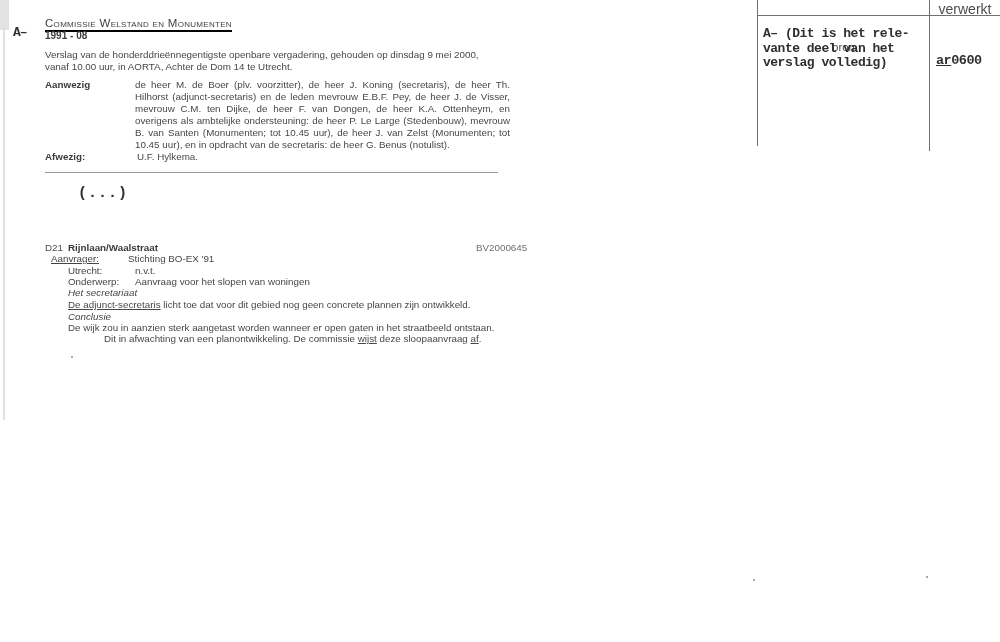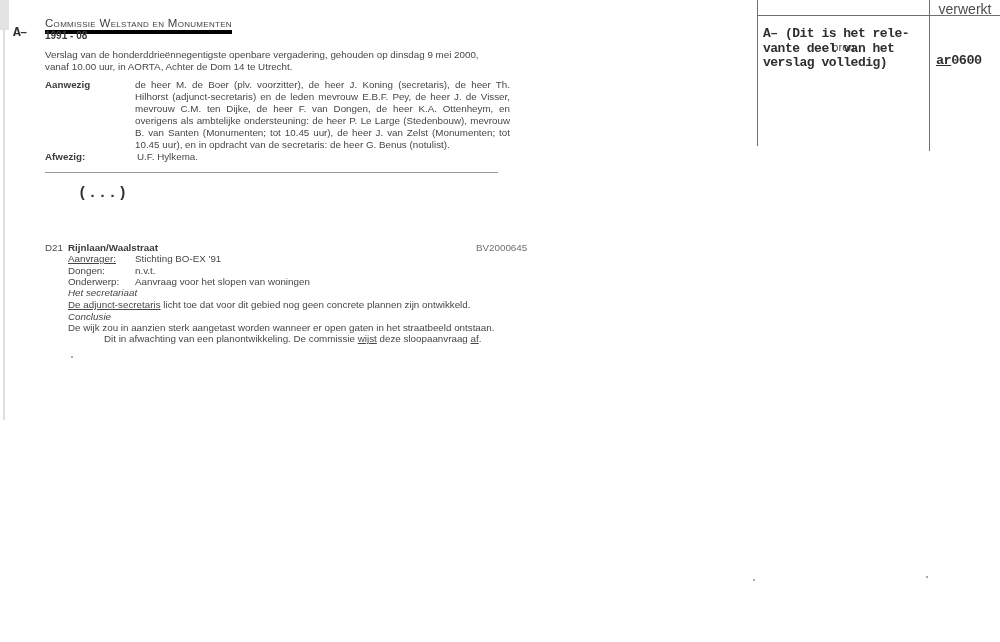--- a/index.html
+++ b/index.html
@@ -13,21 +13,21 @@
   .scan-edge-line { left: 3px; top: 28px; width: 2px; height: 392px; background: #e0e0e0; }
   .stray-dot { width: 2px; height: 2px; background: #8f8f8f; border-radius: 1px; }
 
   
   .tw { font-family: "Liberation Mono", monospace; font-weight: bold; color: #2f2f2f; }
   .margin-mark { left: 13px; top: 25px; font-size: 13px; letter-spacing: -1px; }
   .ellipsis-mark { left: 78px; top: 185px; font-size: 15px; letter-spacing: 1px; }
 
   
   .doc-title { left: 45px; top: 17px; font-variant: small-caps; font-size: 11.5px;
-               letter-spacing: 0.3px; color: #3e3e3e; border-bottom: 4px solid #000000;
+               letter-spacing: 0.3px; color: #3e3e3e; border-bottom: 2px solid #000000;
                padding-bottom: 1px; }
   .doc-issue { left: 45px; top: 30px; font-size: 10px; font-weight: bold; color: #3e3e3e; }
   .intro { left: 45px; top: 49px; width: 452px; font-size: 9.8px; line-height: 11.9px; }
 
   .att-row { display: flex; }
   .att-present { left: 45px; top: 79px; width: 468px; }
   .att-label { width: 90px; flex: 0 0 90px; font-weight: bold; color: #3c3c3c; font-size: 9.8px; }
   .att-text { width: 375px; font-size: 9.8px; line-height: 11.9px; text-align: justify; }
   .att-absent { left: 45px; top: 151px; width: 468px; }
   .att-value { font-size: 9.8px; padding-left: 2px; }
@@ -36,21 +36,21 @@
 
   
   .case-head { left: 45px; top: 242px; width: 468px; display: flex; font-size: 9.8px; }
   .case-num { width: 23px; flex: 0 0 23px; color: #4a4a4a; }
   .case-title { font-weight: bold; color: #3b3b3b; }
   .case-ref { left: 463px; top: 242px; font-size: 9.8px; color: #6e6e6e; margin-left: 13px; }
 
   .field-row { display: flex; font-size: 9.8px; }
   .field-label { width: 67px; flex: 0 0 67px; color: #454545; }
   .u { text-decoration: underline; }
-  .fr1 { left: 68px; top: 253px; width: 440px; }
+  .fr1 { left: 51px; top: 253px; width: 440px; gap: 10px; }
   .fr2 { left: 68px; top: 265px; width: 440px; }
   .fr3 { left: 68px; top: 276px; width: 440px; }
 
   .it-head { font-size: 9.8px; font-style: italic; color: #454545; }
   .sec-head { left: 68px; top: 287px; }
   .sec-line { left: 68px; top: 299px; width: 470px; font-size: 9.8px; }
   .conc-head { left: 68px; top: 311px; }
   .conc-l1 { left: 68px; top: 322px; width: 478px; font-size: 9.8px; }
   .conc-l2 { left: 68px; top: 333px; width: 478px; font-size: 9.8px; margin-left: 36px; }
 
@@ -94,21 +94,21 @@
   <span class="case-num">D21</span>
   <span class="case-title">Rijnlaan/Waalstraat</span>
 </div>
 <div class="abs case-ref">BV2000645</div>
 
 <div class="abs field-row fr1">
   <span class="field-label u">Aanvrager:</span>
   <span>Stichting BO-EX '91</span>
 </div>
 <div class="abs field-row fr2">
-  <span class="field-label">Dongen:</span>
+  <span class="field-label">Utrecht:</span>
   <span>n.v.t.</span>
 </div>
 <div class="abs field-row fr3">
   <span class="field-label">Onderwerp:</span>
   <span>Aanvraag voor het slopen van woningen</span>
 </div>
 
 <div class="abs it-head sec-head">Het secretariaat</div>
 <div class="abs sec-line"><span class="u">De adjunct-secretaris</span><span> licht toe dat voor dit gebied nog geen concrete plannen zijn ontwikkeld.</span></div>
 

